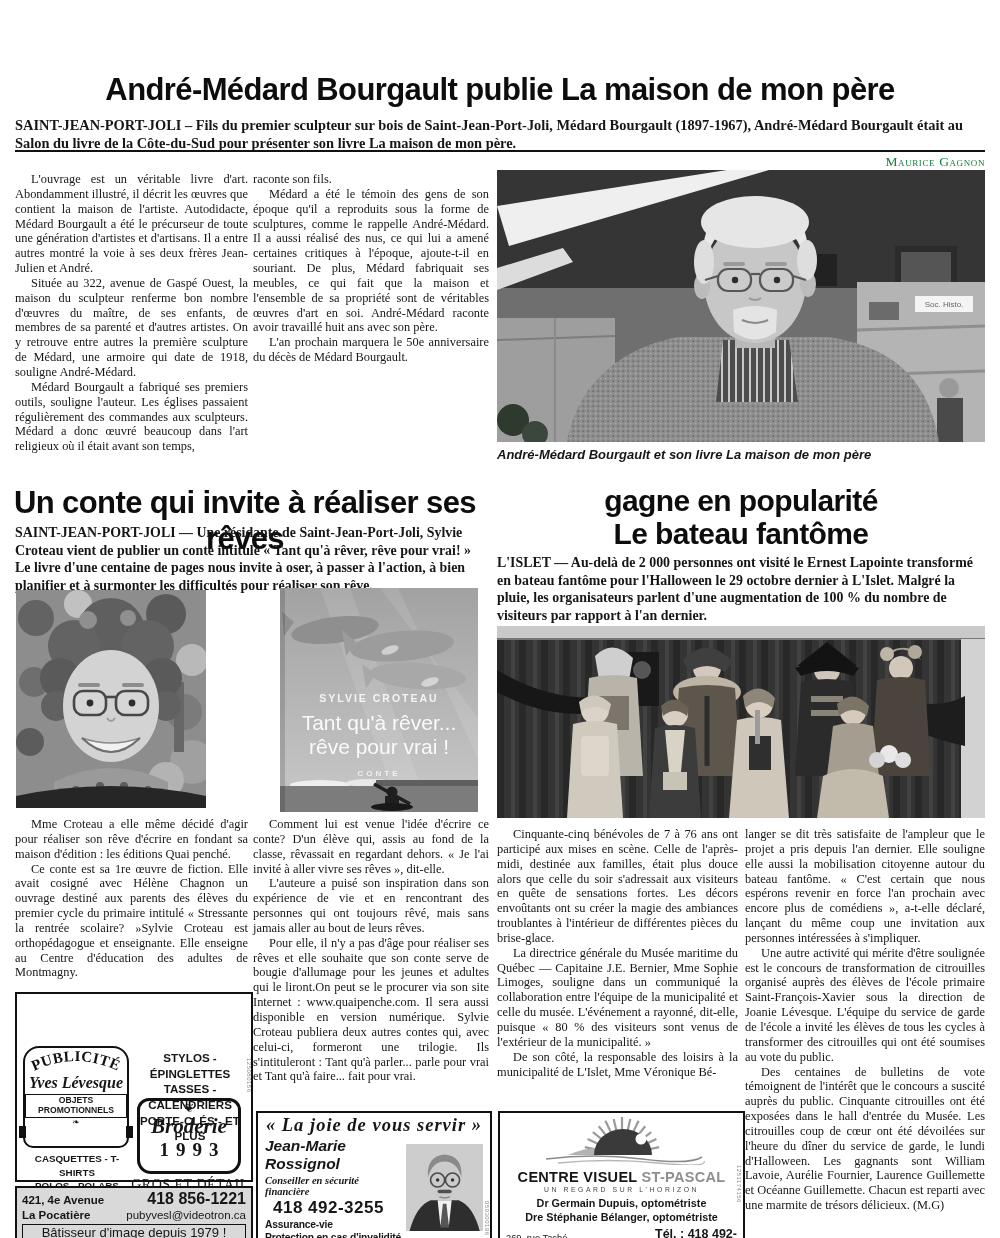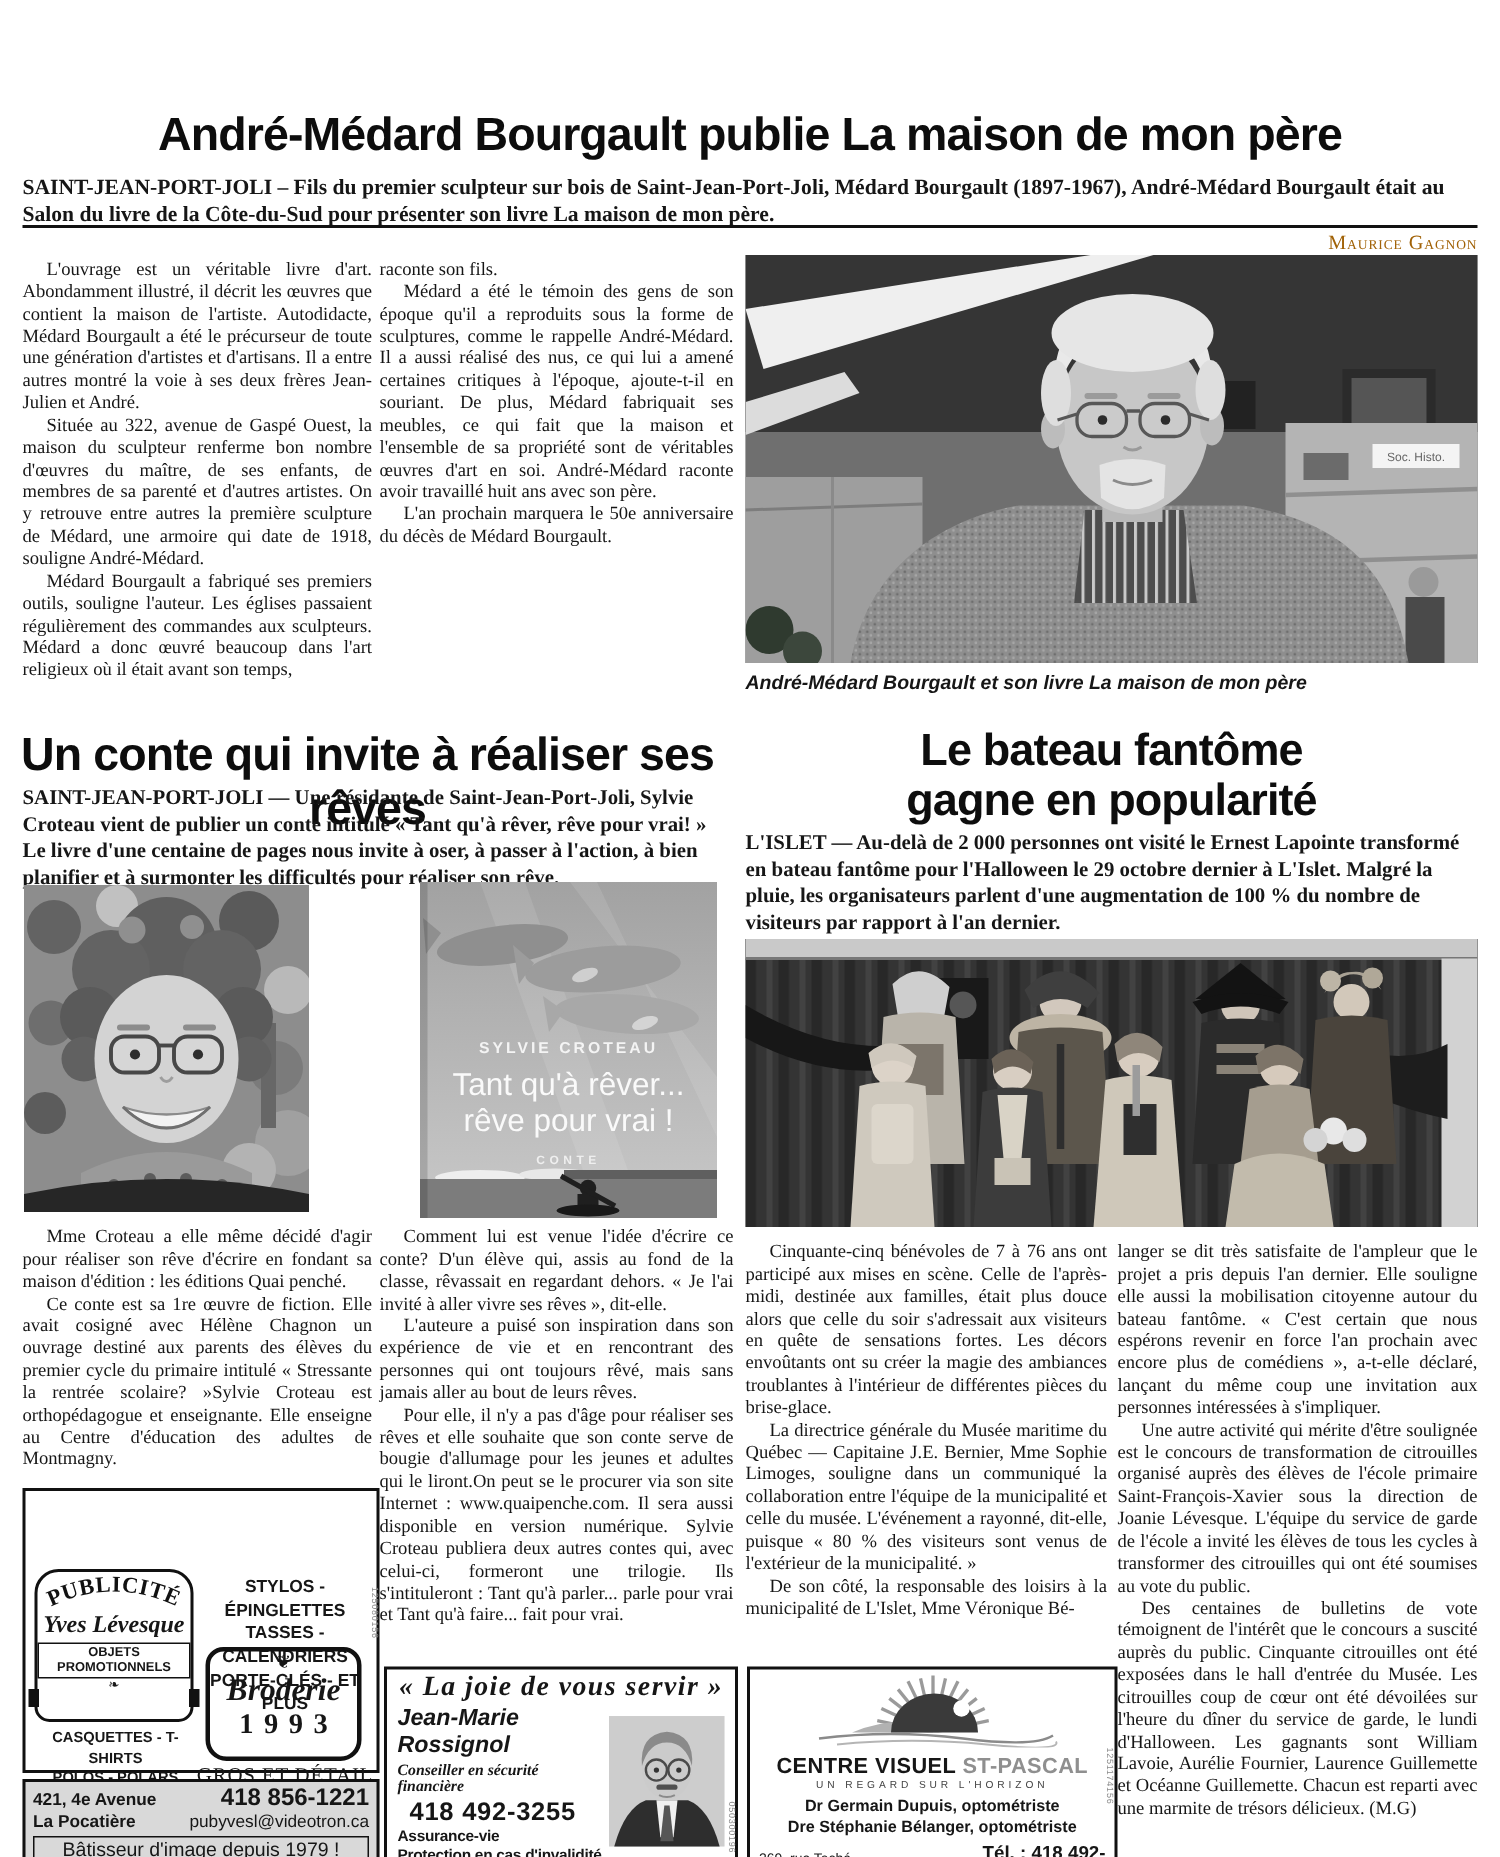--- a/index.html
+++ b/index.html
@@ -8,21 +8,21 @@
     position:relative; width:1000px; height:1238px; margin:0 auto;
     background:#fff; color:#161616; overflow:hidden;
     font-family:"Liberation Serif","DejaVu Serif",serif;
   }
   .abs { position:absolute;margin-top:48px; }
   .hl { font-family:"Liberation Sans","DejaVu Sans",sans-serif; font-weight:700; letter-spacing:-0.6px; color:#0d0d0d; }
   .lede { font-weight:700; font-family:"Liberation Serif","DejaVu Serif",serif; }
   .bodycol p { font-size:12.4px; line-height:14.85px; text-align:justify; text-indent:16px; }
   .bodycol p.cont { text-indent:0; }
   .rule { background:#111; height:1.5px; }
-  .byline { font-variant:small-caps; letter-spacing:0.6px; font-size:13.5px; color:#a16207; text-align:right; }
+  .byline { font-variant:small-caps; letter-spacing:0.6px; font-size:13.5px; color:#15803d; text-align:right; }
   .caption { font-family:"Liberation Sans","DejaVu Sans",sans-serif; font-style:italic; font-weight:700; font-size:13px; }
   figure svg { display:block; width:100%; height:100%; }
 
   
   .a1-headline { top:26px; left:0; width:1000px; text-align:center; font-size:31px; line-height:1.05; }
   .a1-lede { top:69px; left:15px; width:970px; font-size:14.4px; line-height:1.24; }
   .a1-rule { top:102px; left:15px; width:970px; }
   .a1-byline { top:106px; left:515px; width:470px; }
   .a1-c1 { top:124px; left:15px; width:233px; }
   .a1-c2 { top:124px; left:253px; width:236px; }
@@ -281,22 +281,22 @@
     </div>
     <div class="abs bodycol a2-c2">
       <p>Comment lui est venue l'idée d'écrire ce conte? D'un élève qui, assis au fond de la classe, rêvassait en regardant dehors. « Je l'ai invité à aller vivre ses rêves », dit-elle.</p>
       <p>L'auteure a puisé son inspiration dans son expérience de vie et en rencontrant des personnes qui ont toujours rêvé, mais sans jamais aller au bout de leurs rêves.</p>
       <p>Pour elle, il n'y a pas d'âge pour réaliser ses rêves et elle souhaite que son conte serve de bougie d'allumage pour les jeunes et adultes qui le liront.On peut se le procurer via son site Internet : www.quaipenche.com. Il sera aussi disponible en version numérique. Sylvie Croteau publiera deux autres contes qui, avec celui-ci, formeront une trilogie. Ils s'intituleront : Tant qu'à parler... parle pour vrai et Tant qu'à faire... fait pour vrai.</p>
     </div>
   </section>
 
   <section>
     <h2 class="abs hl a3-headline">
+      <span style="display:block">gagne en popularité</span>
       <span style="display:block">Le bateau fantôme</span>
-      <span style="display:block">gagne en popularité</span>
     </h2>
     <p class="abs lede a3-lede">L'ISLET — Au-delà de 2 000 personnes ont visité le Ernest Lapointe transformé en bateau fantôme pour l'Halloween le 29 octobre dernier à L'Islet. Malgré la pluie, les organisateurs parlent d'une augmentation de 100 % du nombre de visiteurs par rapport à l'an dernier.</p>
 
     <figure class="abs a3-photo">
       <svg viewBox="0 0 488 192">
         <defs>
           <pattern id="p4-folds" width="22" height="192" patternUnits="userSpaceOnUse">
             <rect width="22" height="192" fill="#343434"></rect>
             <rect width="7" height="192" fill="#282828"></rect>
             <rect x="14" width="4" height="192" fill="#424242"></rect>

